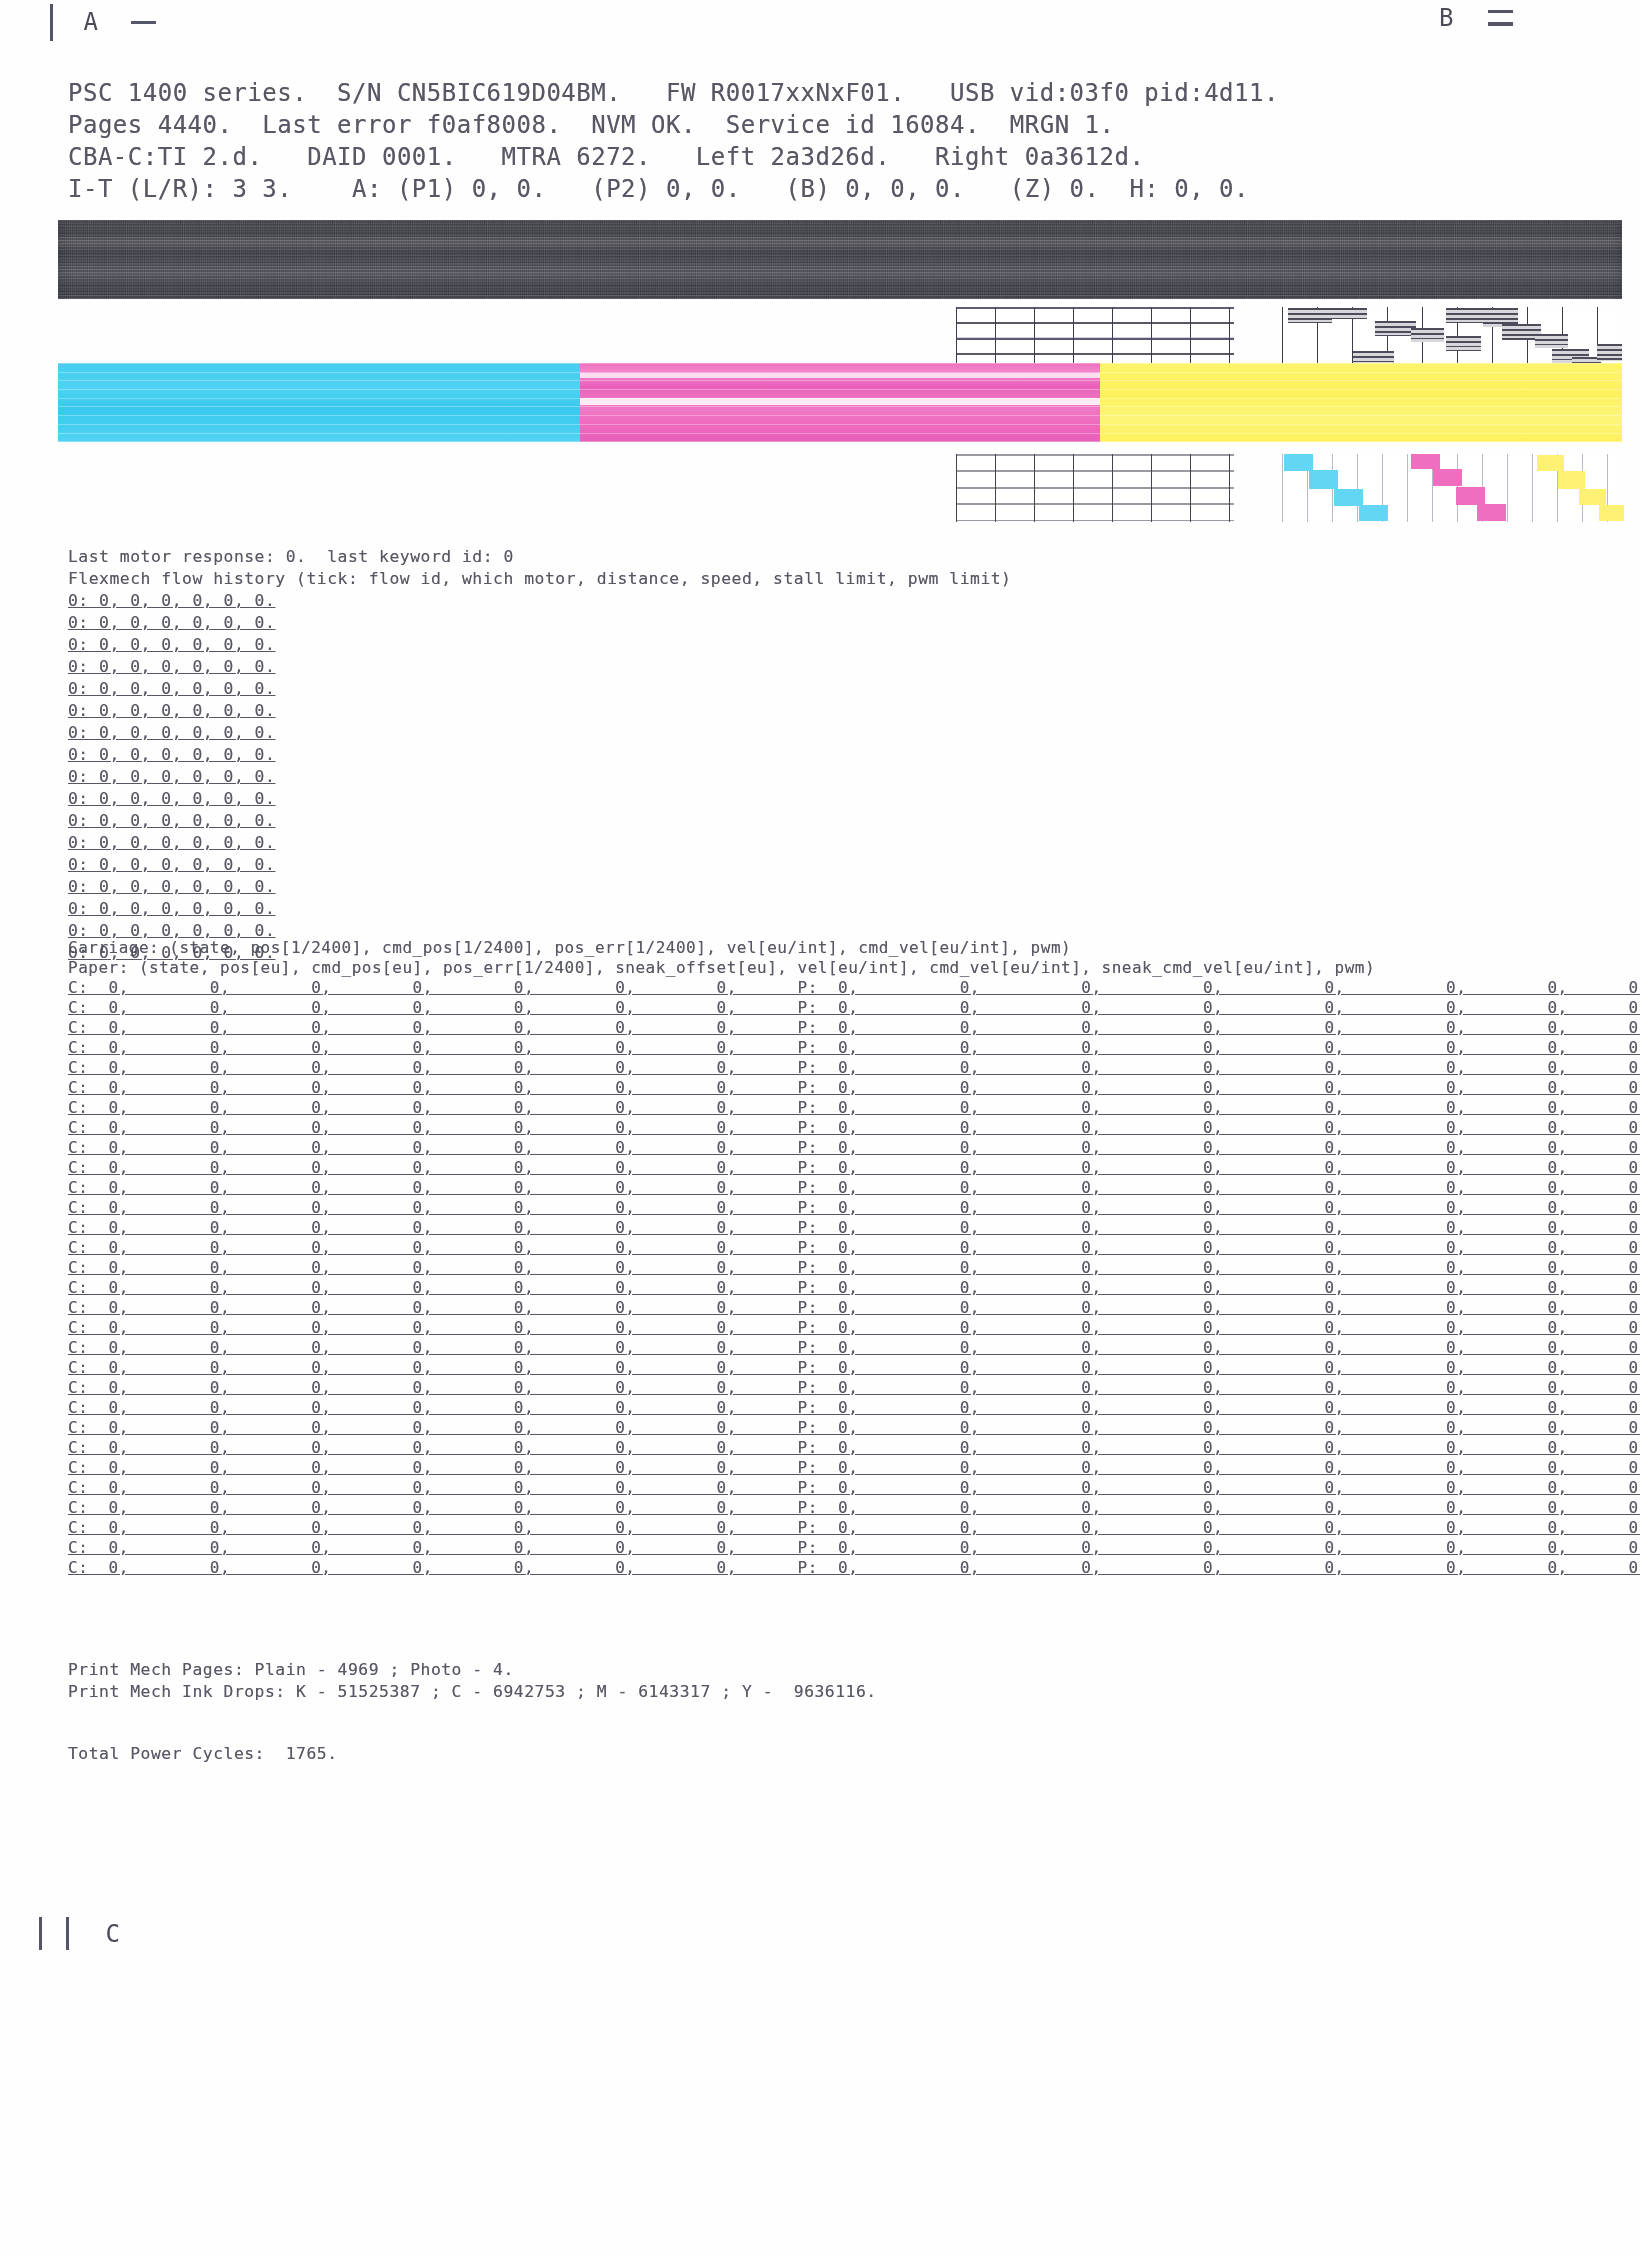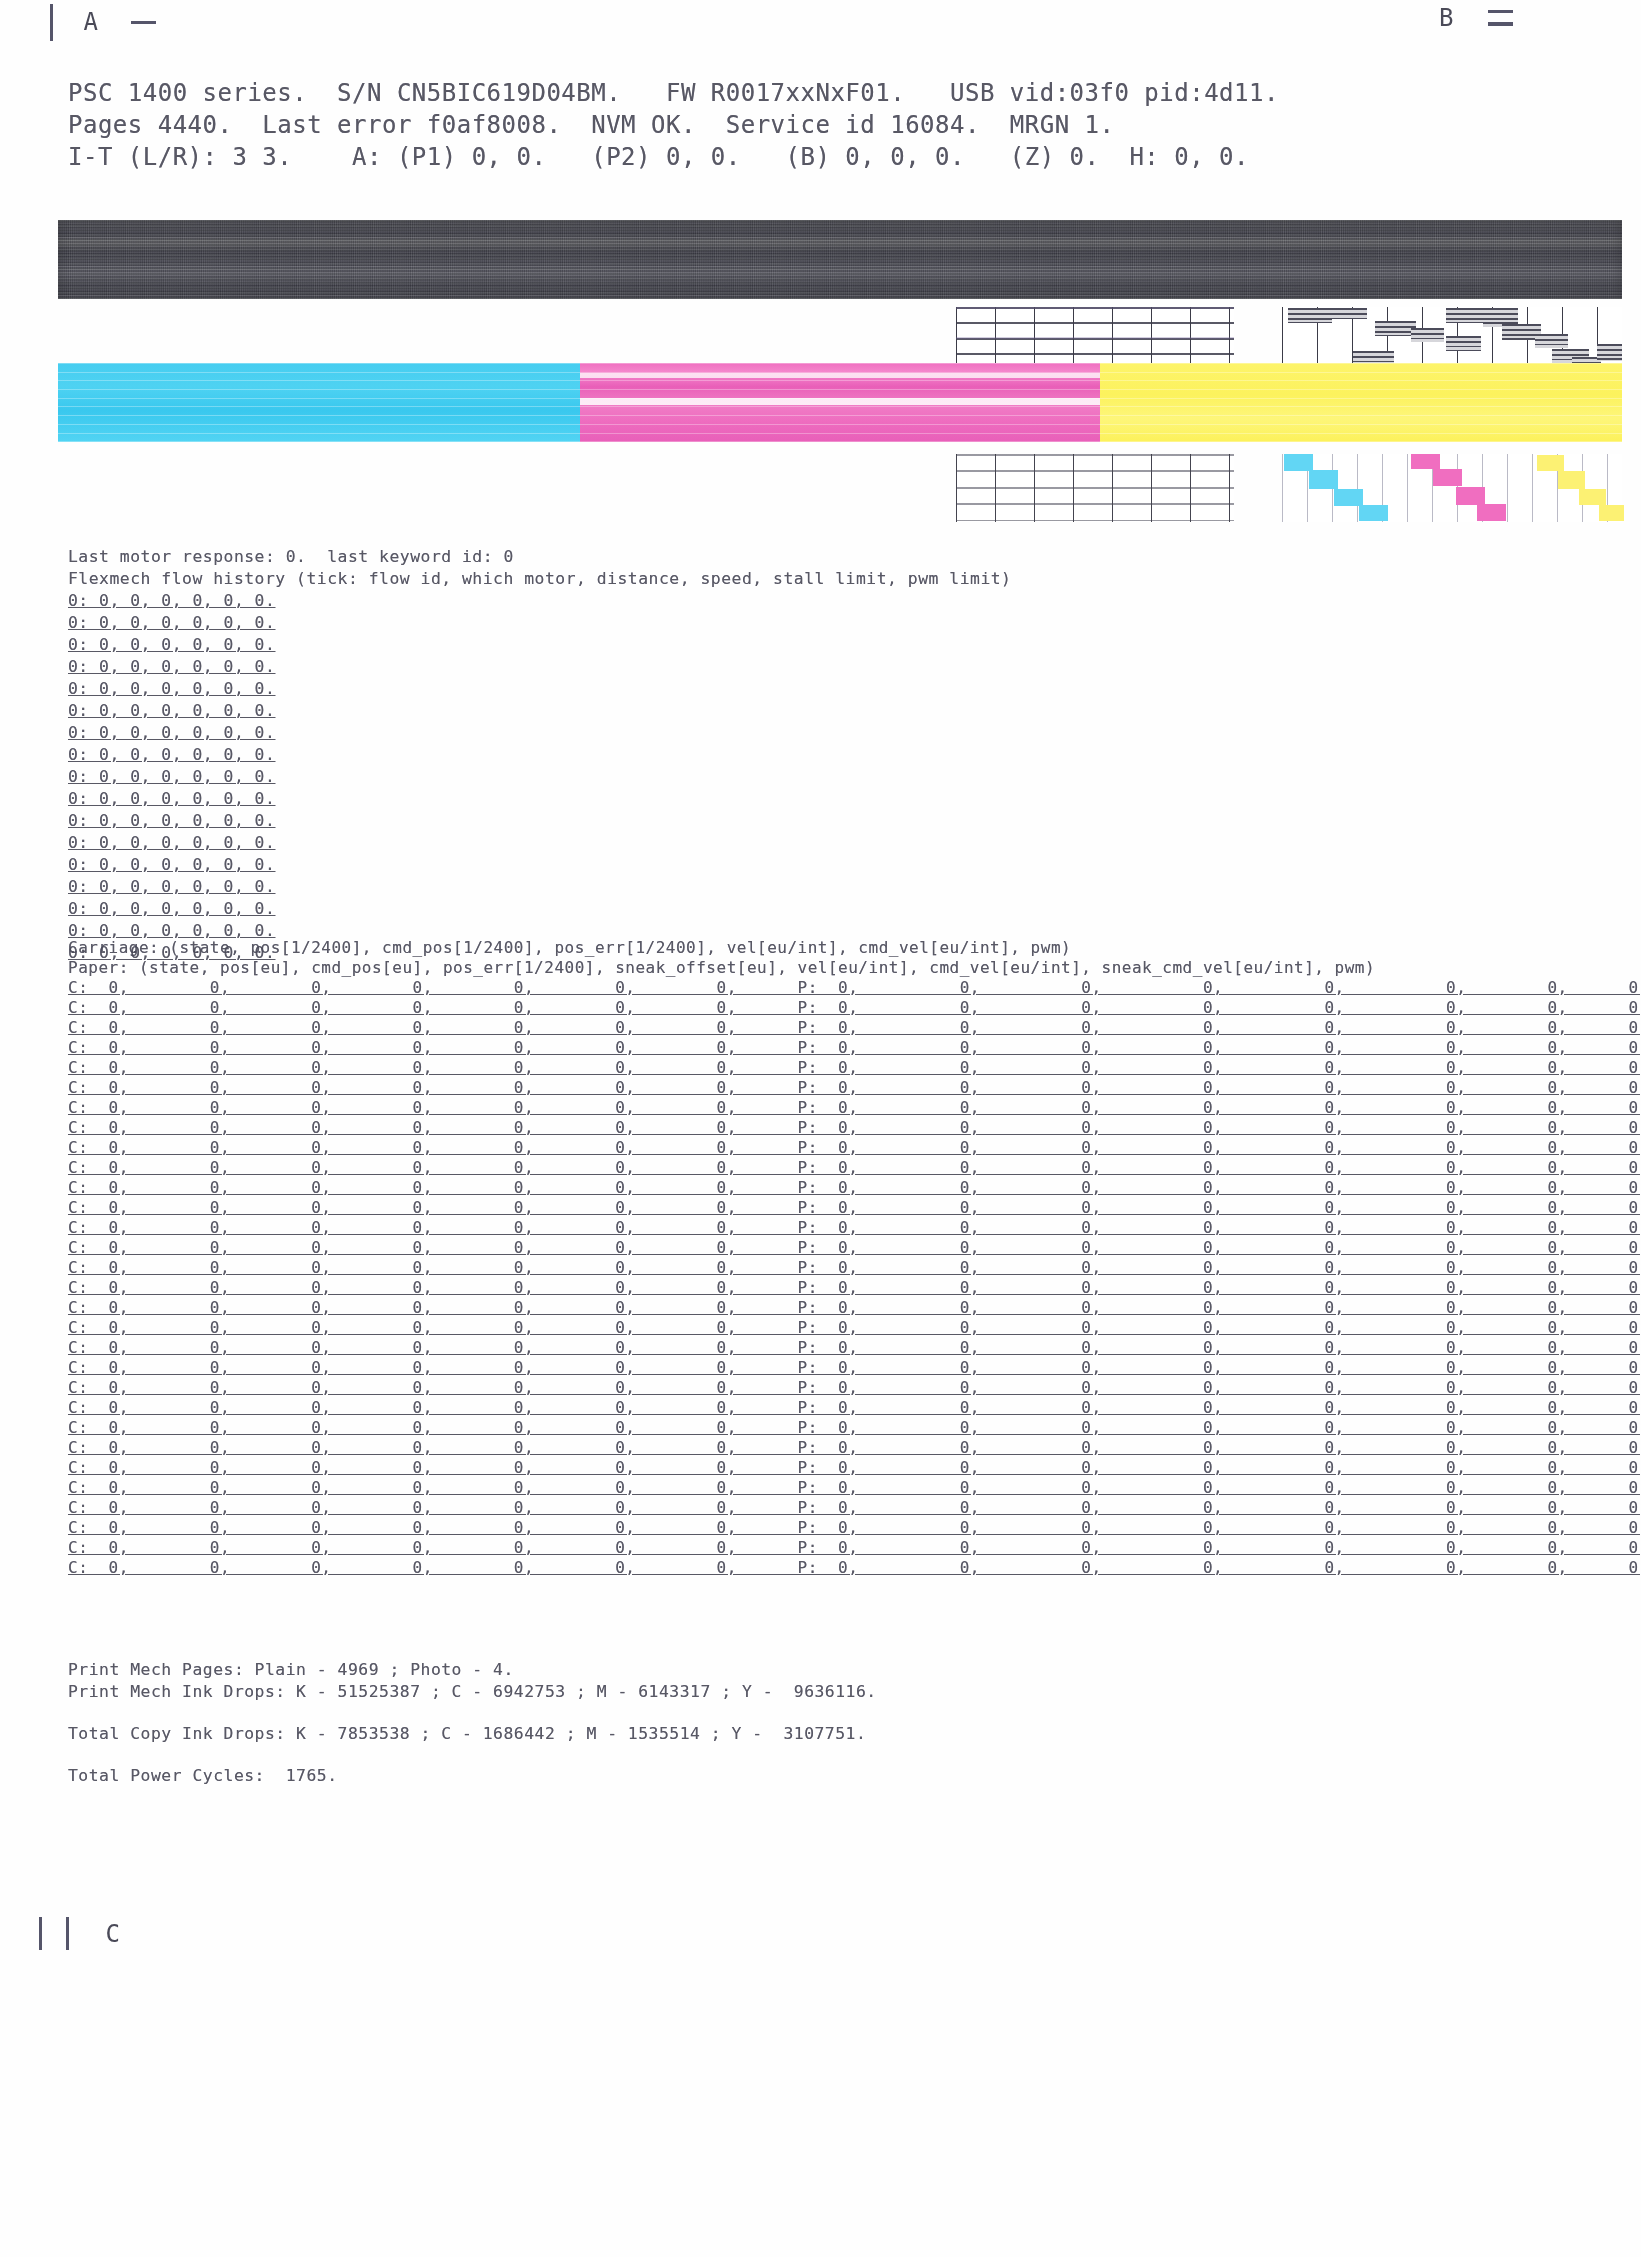--- a/index.html
+++ b/index.html
@@ -135,20 +135,21 @@
 
   <div class="reg" id="mark-c">
     <span class="vbar" style="height:33px"></span>
     <span class="vbar" style="height:33px;margin-left:14.5px"></span>
     <span class="mletter" style="margin-left:27px">C</span>
   </div>
 
   <div id="header-block">
     <div class="mono hdr inked">PSC 1400 series.  S/N CN5BIC619D04BM.   FW R0017xxNxF01.   USB vid:03f0 pid:4d11.</div>
     <div class="mono hdr inked">Pages 4440.  Last error f0af8008.  NVM OK.  Service id 16084.  MRGN 1.</div>
+    <div class="mono hdr inked">CBA-C:TI 2.d.   DAID 0001.   MTRA 6272.   Left 2a3d26d.   Right 0a3612d.</div>
     <div class="mono hdr inked">I-T (L/R): 3 3.    A: (P1) 0, 0.   (P2) 0, 0.   (B) 0, 0, 0.   (Z) 0.  H: 0, 0.</div>
   </div>
 
   <div id="pattern-area">
 
     <div class="black-bar"></div>
 
     <div class="grid-pat grid-dense" style="left:898px;top:87px;width:278px;height:70px;"></div>
 
     <div class="grid-pat grid-sparse" style="left:1224px;top:87px;width:340px;height:70px;">
@@ -251,19 +252,18 @@
         <div class="mono small-txt inked row-line">C:  0,        0,        0,        0,        0,        0,        0,      P:  0,          0,          0,          0,          0,          0,        0,      0,      0.</div>
         <div class="mono small-txt inked row-line">C:  0,        0,        0,        0,        0,        0,        0,      P:  0,          0,          0,          0,          0,          0,        0,      0,      0.</div>
         <div class="mono small-txt inked row-line">C:  0,        0,        0,        0,        0,        0,        0,      P:  0,          0,          0,          0,          0,          0,        0,      0,      0.</div>
       </div>
   </div>
 
   <div id="stats-block">
     <div class="mono body-txt inked">Print Mech Pages: Plain - 4969 ; Photo - 4.</div>
     <div class="mono body-txt inked">Print Mech Ink Drops: K - 51525387 ; C - 6942753 ; M - 6143317 ; Y -  9636116.</div>
     <div class="gap"></div>
-    <div class="mono body-txt inked">Total Copy Ink Drops: K - 7853538 ; C - 1686442 ; M - 1535514 ; Y -  3107751.</div>
     <div class="gap"></div>
     <div class="mono body-txt inked">Total Power Cycles:  1765.</div>
   </div>
 
 </div>
 
 
 </body></html>

